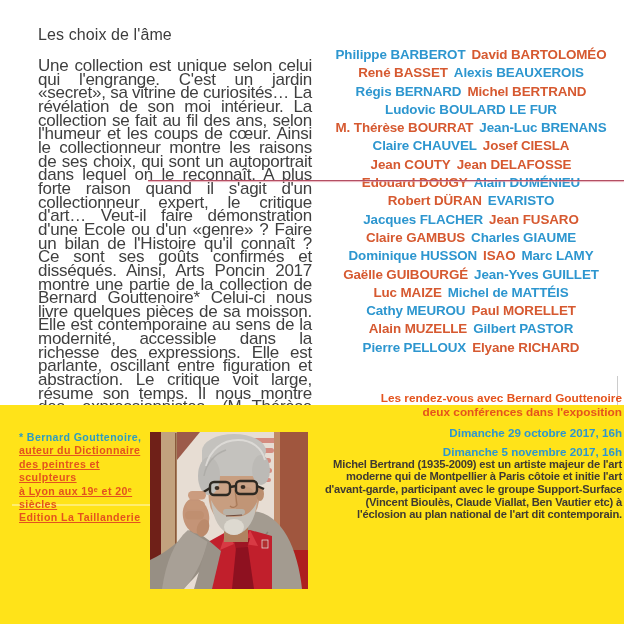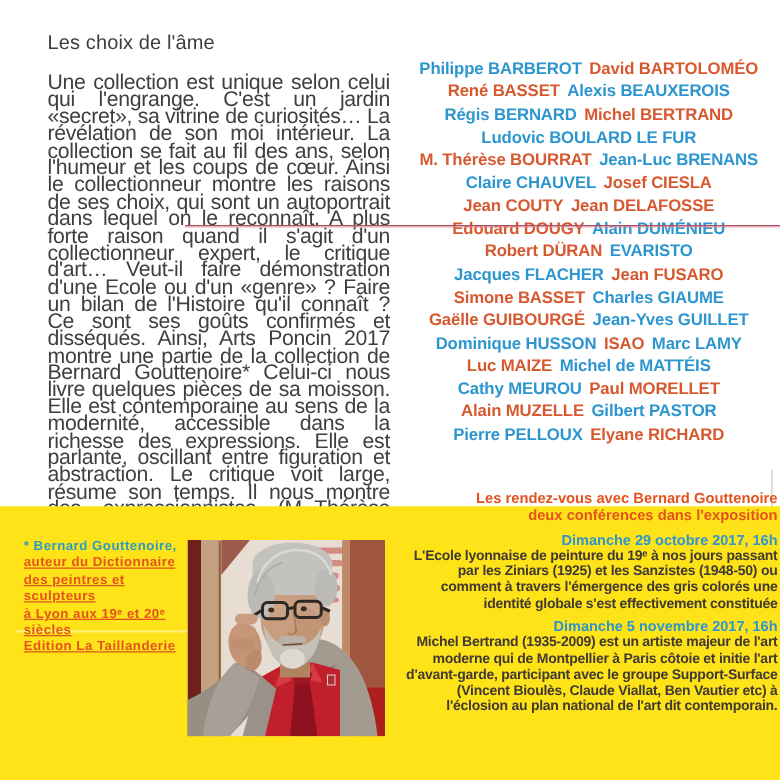--- a/index.html
+++ b/index.html
@@ -81,23 +81,23 @@
     <div class="artist-line"><span class="c-blue">Philippe BARBEROT</span><span class="c-orange">David BARTOLOMÉO</span></div>
     <div class="artist-line"><span class="c-orange">René BASSET</span><span class="c-blue">Alexis BEAUXEROIS</span></div>
     <div class="artist-line"><span class="c-blue">Régis BERNARD</span><span class="c-orange">Michel BERTRAND</span></div>
     <div class="artist-line"><span class="c-blue">Ludovic BOULARD LE FUR</span></div>
     <div class="artist-line"><span class="c-orange">M. Thérèse BOURRAT</span><span class="c-blue">Jean-Luc BRENANS</span></div>
     <div class="artist-line"><span class="c-blue">Claire CHAUVEL</span><span class="c-orange">Josef CIESLA</span></div>
     <div class="artist-line"><span class="c-orange">Jean COUTY</span><span class="c-orange">Jean DELAFOSSE</span></div>
     <div class="artist-line"><span class="c-orange">Edouard DOUGY</span><span class="c-blue">Alain DUMÉNIEU</span></div>
     <div class="artist-line"><span class="c-orange">Robert DÜRAN</span><span class="c-blue">EVARISTO</span></div>
     <div class="artist-line"><span class="c-blue">Jacques FLACHER</span><span class="c-orange">Jean FUSARO</span></div>
-    <div class="artist-line"><span class="c-orange">Simone BASSET</span><span class="c-blue">Charles GIAUME</span></div>
+    <div class="artist-line"><span class="c-orange">Claire GAMBUS</span><span class="c-blue">Charles GIAUME</span></div>
+    <div class="artist-line"><span class="c-blue">Dominique HUSSON</span><span class="c-orange">ISAO</span><span class="c-blue">Marc LAMY</span></div>
     <div class="artist-line"><span class="c-orange">Gaëlle GUIBOURGÉ</span><span class="c-blue">Jean-Yves GUILLET</span></div>
-    <div class="artist-line"><span class="c-blue">Dominique HUSSON</span><span class="c-orange">ISAO</span><span class="c-blue">Marc LAMY</span></div>
     <div class="artist-line"><span class="c-orange">Luc MAIZE</span><span class="c-blue">Michel de MATTÉIS</span></div>
     <div class="artist-line"><span class="c-blue">Cathy MEUROU</span><span class="c-orange">Paul MORELLET</span></div>
     <div class="artist-line"><span class="c-orange">Alain MUZELLE</span><span class="c-blue">Gilbert PASTOR</span></div>
     <div class="artist-line"><span class="c-blue">Pierre PELLOUX</span><span class="c-orange">Elyane RICHARD</span></div>
   </div>
 
 <div class="abs pink-line"></div>
 <div class="abs gray-tick"></div>
 
 <div class="abs yellow-band"></div>
@@ -186,19 +186,18 @@
   </svg>
 </div>
 
 <div class="abs events">
   <div class="ev-header">
     <div>Les rendez-vous avec Bernard Gouttenoire</div>
     <div>deux conférences dans l'exposition</div>
   </div>
   <div class="ev-item">
     <div class="ev-date">Dimanche 29 octobre 2017, 16h</div>
-    <div class="ev-text">L'Ecole lyonnaise de peinture du 19ᵉ à nos jours passant par les Ziniars (1925) et les Sanzistes (1948-50) ou comment à travers l'émergence des gris colorés une identité globale s'est effectivement constituée</div>
   </div>
   <div class="ev-item">
     <div class="ev-date">Dimanche 5 novembre 2017, 16h</div>
     <div class="ev-text">Michel Bertrand (1935-2009) est un artiste majeur de l'art moderne qui de Montpellier à Paris côtoie et initie l'art d'avant-garde, participant avec le groupe Support-Surface (Vincent Bioulès, Claude Viallat, Ben Vautier etc) à l'éclosion au plan national de l'art dit contemporain.</div>
   </div>
 </div>
 
 </body></html>

